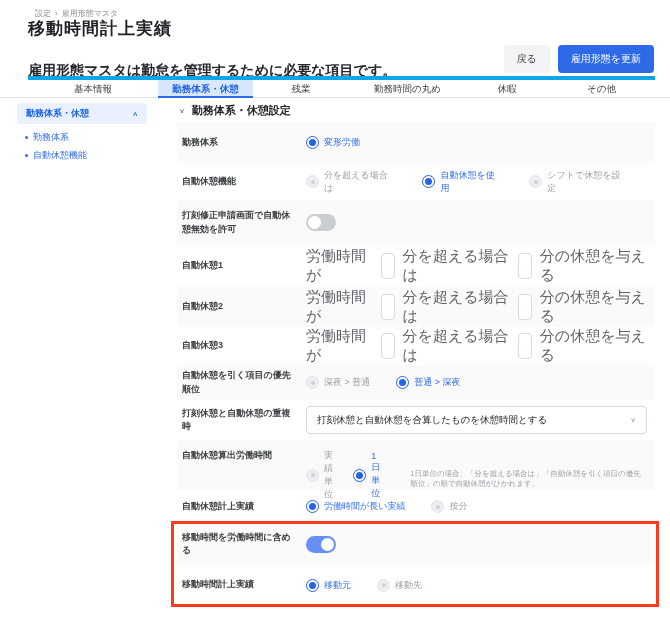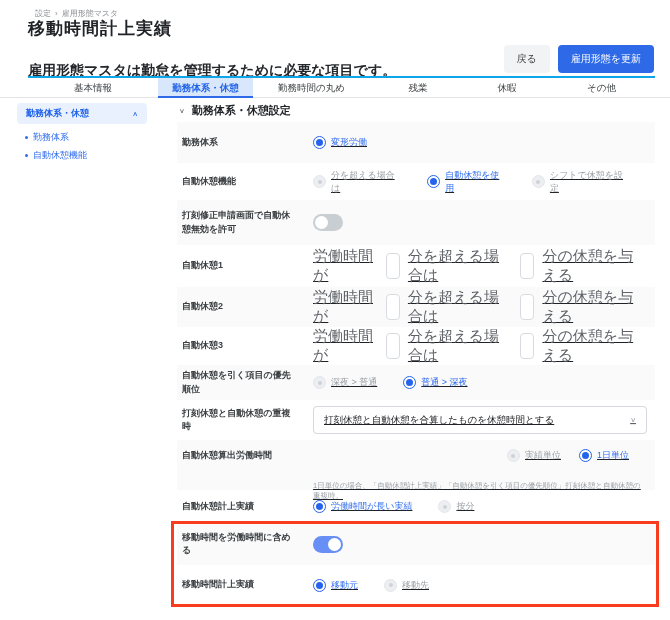--- a/index.html
+++ b/index.html
@@ -9,21 +9,21 @@
   
   .breadcrumb { position:absolute; left:28px; top:8px; font-size:8px; color:#8a8f94; display:flex; gap:4px; align-items:center;margin-left:7px; }
   .page-title { position:absolute; left:28px; top:17px; font-size:17px; font-weight:700; color:#1f2226; letter-spacing:1px; }
   .page-desc { position:absolute; left:28px; top:62px; font-size:14px; font-weight:700; color:#24272b;font-family:Liberation Serif, serif; }
   .header-actions { position:absolute; right:16px; top:45px; display:flex; gap:8px; }
   .btn { font-size:10px; border-radius:4px; padding:7px 13px; border:none; cursor:pointer; font-family:Liberation Serif, serif; }
   .btn-back { background:#f1f3f4; color:#3c4043; }
   .btn-primary { background:#2e6ae8; color:#fff; }
 
   
-  .tabs { position:absolute; left:28px; top:76px; width:627px; height:22px; display:flex; border-top:2px solid #0ea5e9; }
+  .tabs { position:absolute; left:28px; top:76px; width:627px; height:22px; display:flex; border-top:4px solid #0ea5e9; }
   .tabs::after { content:""; position:absolute; left:-28px; right:-15px; bottom:0; border-bottom:1px solid #e2e5e8; }
   .tab { display:flex; align-items:center; justify-content:center; font-size:9.5px; color:#3c4043; position:relative; cursor:pointer; }
   .tab.active { background:#d9e7fc; color:#2264e8; font-weight:700; }
   .tab.active::after { content:""; position:absolute; left:0; right:0; bottom:0; border-bottom:2px solid #2e6ae8; z-index:1; }
 
   
   .sidebar { position:absolute; left:17px; top:103px; width:130px; }
   .side-group { background:#e8f1fd; border-radius:4px; height:21px; display:flex; align-items:center; justify-content:space-between; padding:0 9px; cursor:pointer; }
   .side-group-label { font-size:9px; font-weight:700; color:#1f62e9; }
   .chev-up { font-size:8px; color:#1f62e9; transform:scaleY(.8); }
@@ -34,21 +34,21 @@
   
   .section-head { position:absolute; left:179px; top:103px; display:flex; align-items:center; gap:7px; }
   .chev-down { font-size:8px; color:#5f6368; transform:scaleY(.8); cursor:pointer; }
   .section-title { font-size:11px; font-weight:700; color:#1f2226; }
 
   
   .rows { position:absolute; left:177px; top:122px; width:478px; }
   .row { display:flex; align-items:center; padding:0 8px 0 5px; }
   .row.alt { background:#fafafa; }
   .row-label { flex:0 0 115px; font-size:9px; font-weight:700; color:#3c4043; line-height:1.5; }
-  .row-ctrl { margin-left:16px; flex:1; display:flex; align-items:center; gap:8px;text-decoration:underline; }
+  .row-ctrl { margin-left:9px; flex:1; display:flex; align-items:center; gap:8px; }
 
   .radio-opt { display:flex; align-items:center; gap:5px; margin-right:18px; cursor:pointer; }
   .radio { width:13px; height:13px; border-radius:50%; position:relative; flex:0 0 13px; }
   .radio.sel { border:1.5px solid #2563eb; background:#fff; }
   .radio.sel::after { content:""; position:absolute; inset:2px; border-radius:50%; background:#2563eb; }
   .radio.dis { background:#eceef1; border:1px solid #e3e6e9; }
   .radio.dis::after { content:""; position:absolute; inset:3.5px; border-radius:50%; background:#ced2d7; }
   .opt-label { font-size:9px; color:#2f6bef; }
   .radio-opt.off .opt-label { color:#9aa0a6; }
 
@@ -86,22 +86,22 @@
   <div class="page-desc">雇用形態マスタは勤怠を管理するために必要な項目です。</div>
 
   <div class="header-actions">
     <button class="btn btn-back">戻る</button>
     <button class="btn btn-primary">雇用形態を更新</button>
   </div>
 
   <div class="tabs">
     <div class="tab" style="width:130px">基本情報</div>
     <div class="tab active" style="width:95px">勤務体系・休憩</div>
+    <div class="tab" style="width:96px">残業</div>
     <div class="tab" style="width:117px">勤務時間の丸め</div>
-    <div class="tab" style="width:96px">残業</div>
     <div class="tab" style="width:82px">休暇</div>
     <div class="tab" style="width:107px">その他</div>
   </div>
 
   <div class="sidebar">
     <div class="side-group">
       <span class="side-group-label">勤務体系・休憩</span>
       <span class="chev-up">∧</span>
     </div>
     <div class="side-items">
@@ -212,32 +212,32 @@
       <div class="row-ctrl">
         <div class="select">
           <span class="select-value">打刻休憩と自動休憩を合算したものを休憩時間とする</span>
           <span class="chev-down">∨</span>
         </div>
       </div>
     </div>
 
     <div class="row alt" style="height:50px; align-items:flex-start; padding-top:9px">
       <div class="row-label">自動休憩算出労働時間</div>
-      <div class="row-ctrl" style="flex-direction:column; align-items:flex-end; gap:12px">
+      <div class="row-ctrl" style="flex-direction:row; align-items:center; gap:12px">
         <div style="display:flex; align-items:center">
           <span class="radio-opt off">
             <span class="radio dis"></span>
             <span class="opt-label">実績単位</span>
           </span>
           <span class="radio-opt">
             <span class="radio sel"></span>
             <span class="opt-label">1日単位</span>
           </span>
         </div>
-        <div class="helper">1日単位の場合、「自動休憩計上実績」「自動休憩を引く項目の優先順位」打刻休憩と自動休憩の重複時。</div>
+        <div class="helper">1日単位の場合、「分を超える場合は」「自動休憩を引く項目の優先順位」の順で自動休憩がひかれます。</div>
       </div>
     </div>
 
     <div class="row" style="height:33px">
       <div class="row-label">自動休憩計上実績</div>
       <div class="row-ctrl">
         <span class="radio-opt">
           <span class="radio sel"></span>
           <span class="opt-label">労働時間が長い実績</span>
         </span>

